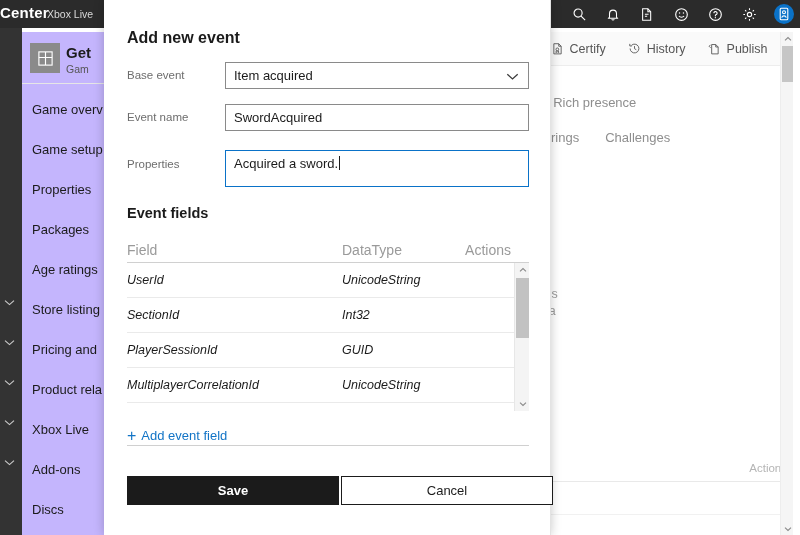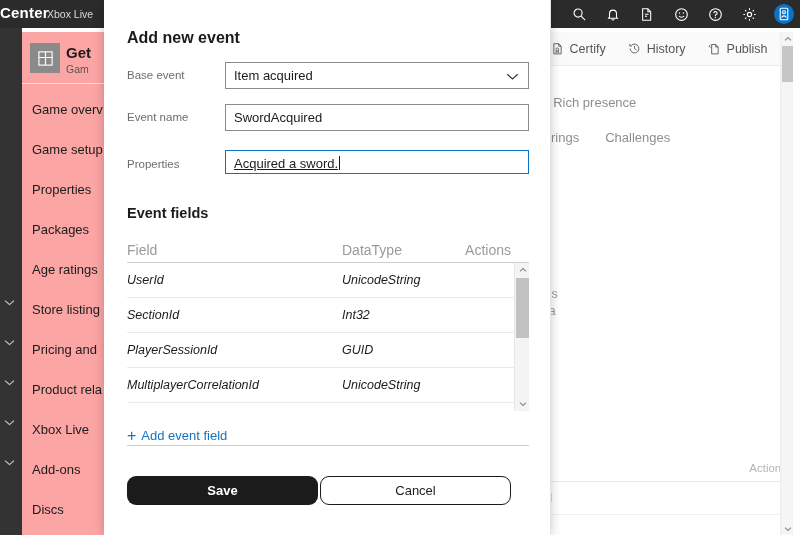--- a/index.html
+++ b/index.html
@@ -48,21 +48,21 @@
   .rail-chevrons { position: absolute; left: 0; top: 0; width: 22px; }
   .rail-chev {
     position: absolute; left: 4px; width: 14px; height: 14px;
     color: #cccccc;
   }
   .rail-chev svg { display: block; }
 
   
   .navpanel {
     position: absolute; left: 22px; top: 32px; width: 95px; height: 503px;
-    background: #fca5a5; overflow: hidden;
+    background: #c4b5fd; overflow: hidden;
   }
   .nav-product {
     position: relative; height: 52px; border-bottom: 1px solid #e6e6e6;
   }
   .nav-product .tile {
     position: absolute; left: 8px; top: 11px; width: 30px; height: 30px;
     background: #8a8a8a; display: flex; align-items: center; justify-content: center;
   }
   .nav-product .tile svg { display: block; }
   .nav-product .pname {
@@ -152,23 +152,23 @@
     position: absolute; left: 98px; width: 304px; height: 27px;
     border: 1px solid #8a8a8a; background: #fff;
     font-size: 13px; color: #1b1b1b; padding: 0 28px 0 8px;
     display: flex; align-items: center;
   }
   .fselect .chev {
     position: absolute; right: 8px; top: 6px; width: 14px; height: 14px;
     color: #3b3b3b;
   }
   .ftext-area {
-    position: absolute; left: 98px; width: 304px; height: 24px;
+    position: absolute; left: 98px; width: 304px; height: 37px;
     border: 1px solid #0a72c8; background: #fff;
-    font-size: 13px; color: #1b1b1b; padding: 5px 8px; text-decoration: underline;
+    font-size: 13px; color: #1b1b1b; padding: 5px 8px;
   }
   .caret {
     display: inline-block; width: 1px; height: 14px; background: #1b1b1b;
     vertical-align: -2px; margin-left: 1px;
   }
 
   .section-title {
     position: absolute; left: 23px; top: 205px;
     font-size: 14.5px; font-weight: bold; color: #1b1b1b;
   }
@@ -207,22 +207,22 @@
   }
 
   .addlink {
     position: absolute; left: 23px; top: 428px;
     font-size: 13px; color: #1274c6; display: flex; align-items: center; gap: 5px;
   }
   .addlink .plus { font-size: 16px; line-height: 13px; }
 
   .btnrow { position: absolute; left: 23px; top: 476px; display: flex; }
   .btn {
-    height: 29px; width: 191px; font-size: 13px;
-    display: flex; align-items: center; justify-content: center; border-radius: 9px;
+    height: 29px; width: 212px; font-size: 13px;
+    display: flex; align-items: center; justify-content: center;
   }
   .btn-primary { background: #1b1b1b; color: #ffffff; font-weight: bold; }
   .btn-secondary {
     background: #ffffff; color: #1b1b1b; border: 1px solid #1b1b1b;
     margin-left: 2px; font-weight: normal;
   }
 </style>
 </head>
 <body>
 

